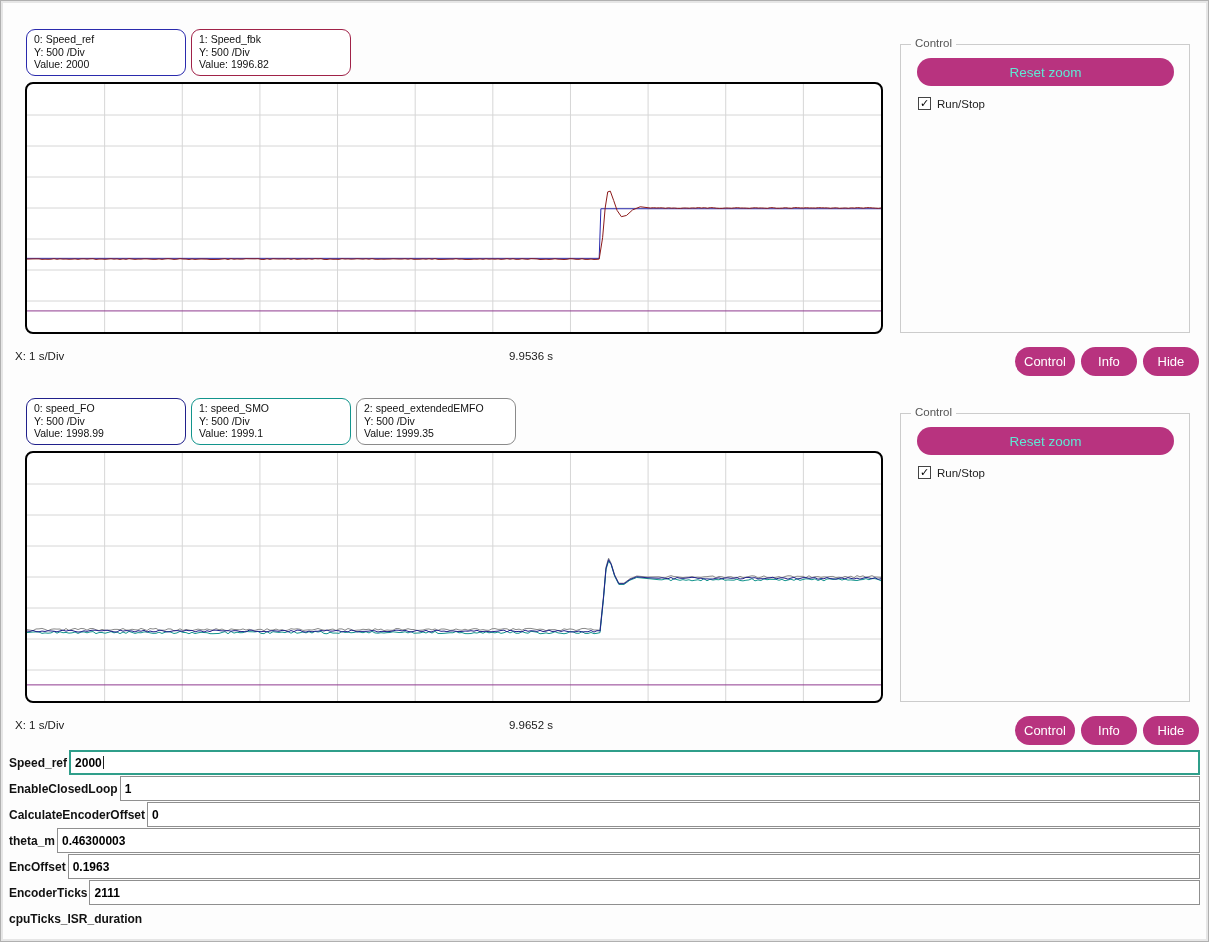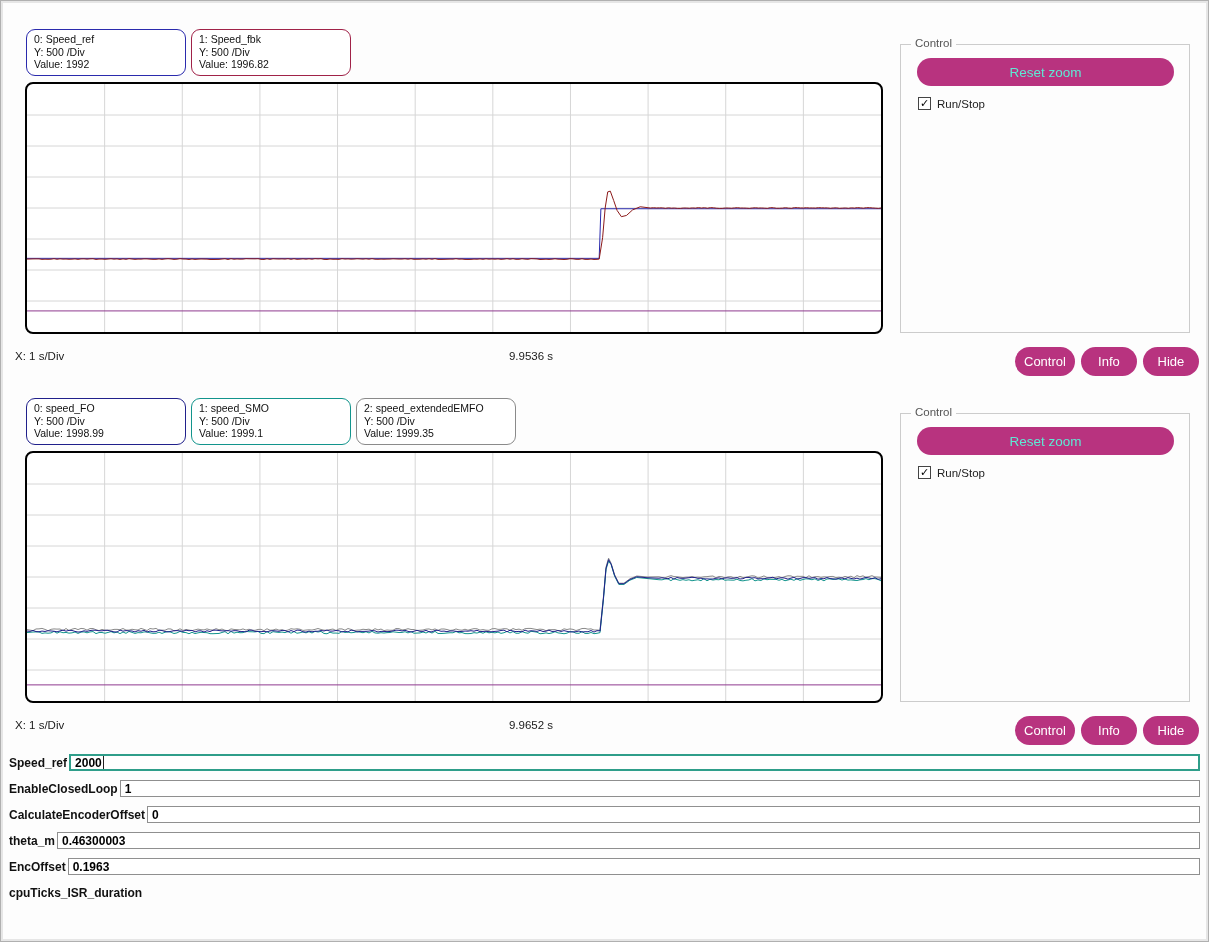--- a/index.html
+++ b/index.html
@@ -41,37 +41,37 @@
   }
   .btn-row { position:absolute; top:346px; left:1014px; display:flex; gap:6px; }
   .pill {
     height:29px; min-width:56px; padding:0 9px; border:none; border-radius:14.5px;
     background:#b8337f; color:#fff; font-size:13px; font-family:inherit; cursor:pointer;
   }
   .fields { position:absolute; left:0; top:751px; width:1209px;font-weight:bold; }
   .field-row { display:flex; align-items:center; margin:0 10px 5px 8px; height:21px; }
   .field-label { font-size:12px; white-space:nowrap; margin-right:2px; color:#111; }
   .field-input {
-    flex:1; height:17px; border:1px solid #8f8f8f; background:#fff;
+    flex:1; height:25px; border:1px solid #8f8f8f; background:#fff;
     display:flex; align-items:center; padding:0 4px; font-size:12px; color:#000;
   }
   .field-input.focused { border:2px solid #2f9e8a; }
   .caret { width:1px; height:13px; background:#222; margin-left:1px; }
 </style>
 </head>
 <body>
 
 <div class="page">
 
   <section class="scope s1">
     <div class="legends">
       <div class="legend" style="border-color: rgb(42, 42, 173);">
         <div>0: Speed_ref</div>
         <div>Y: 500 /Div</div>
-        <div>Value: 1992</div>
+        <div>Value: 2000</div>
       </div>
       <div class="legend" style="border-color: rgb(160, 34, 72);">
         <div>1: Speed_fbk</div>
         <div>Y: 500 /Div</div>
         <div>Value: 1996.82</div>
       </div>
     </div>
 
     <div class="chart-frame">
       <svg viewBox="0 0 854 248" preserveAspectRatio="none">
@@ -215,17 +215,23 @@
         <span>0.46300003</span>
       </div>
     </div>
     <div class="field-row">
       <span class="field-label">EncOffset</span>
       <div class="field-input">
         <span>0.1963</span>
       </div>
     </div>
     <div class="field-row">
+      <span class="field-label">EncoderTicks</span>
+      <div class="field-input">
+        <span>2111</span>
+      </div>
+    </div>
+    <div class="field-row">
       <span class="field-label">cpuTicks_ISR_duration</span>
     </div>
   </div>
 
 </div>
 
 </body></html>

